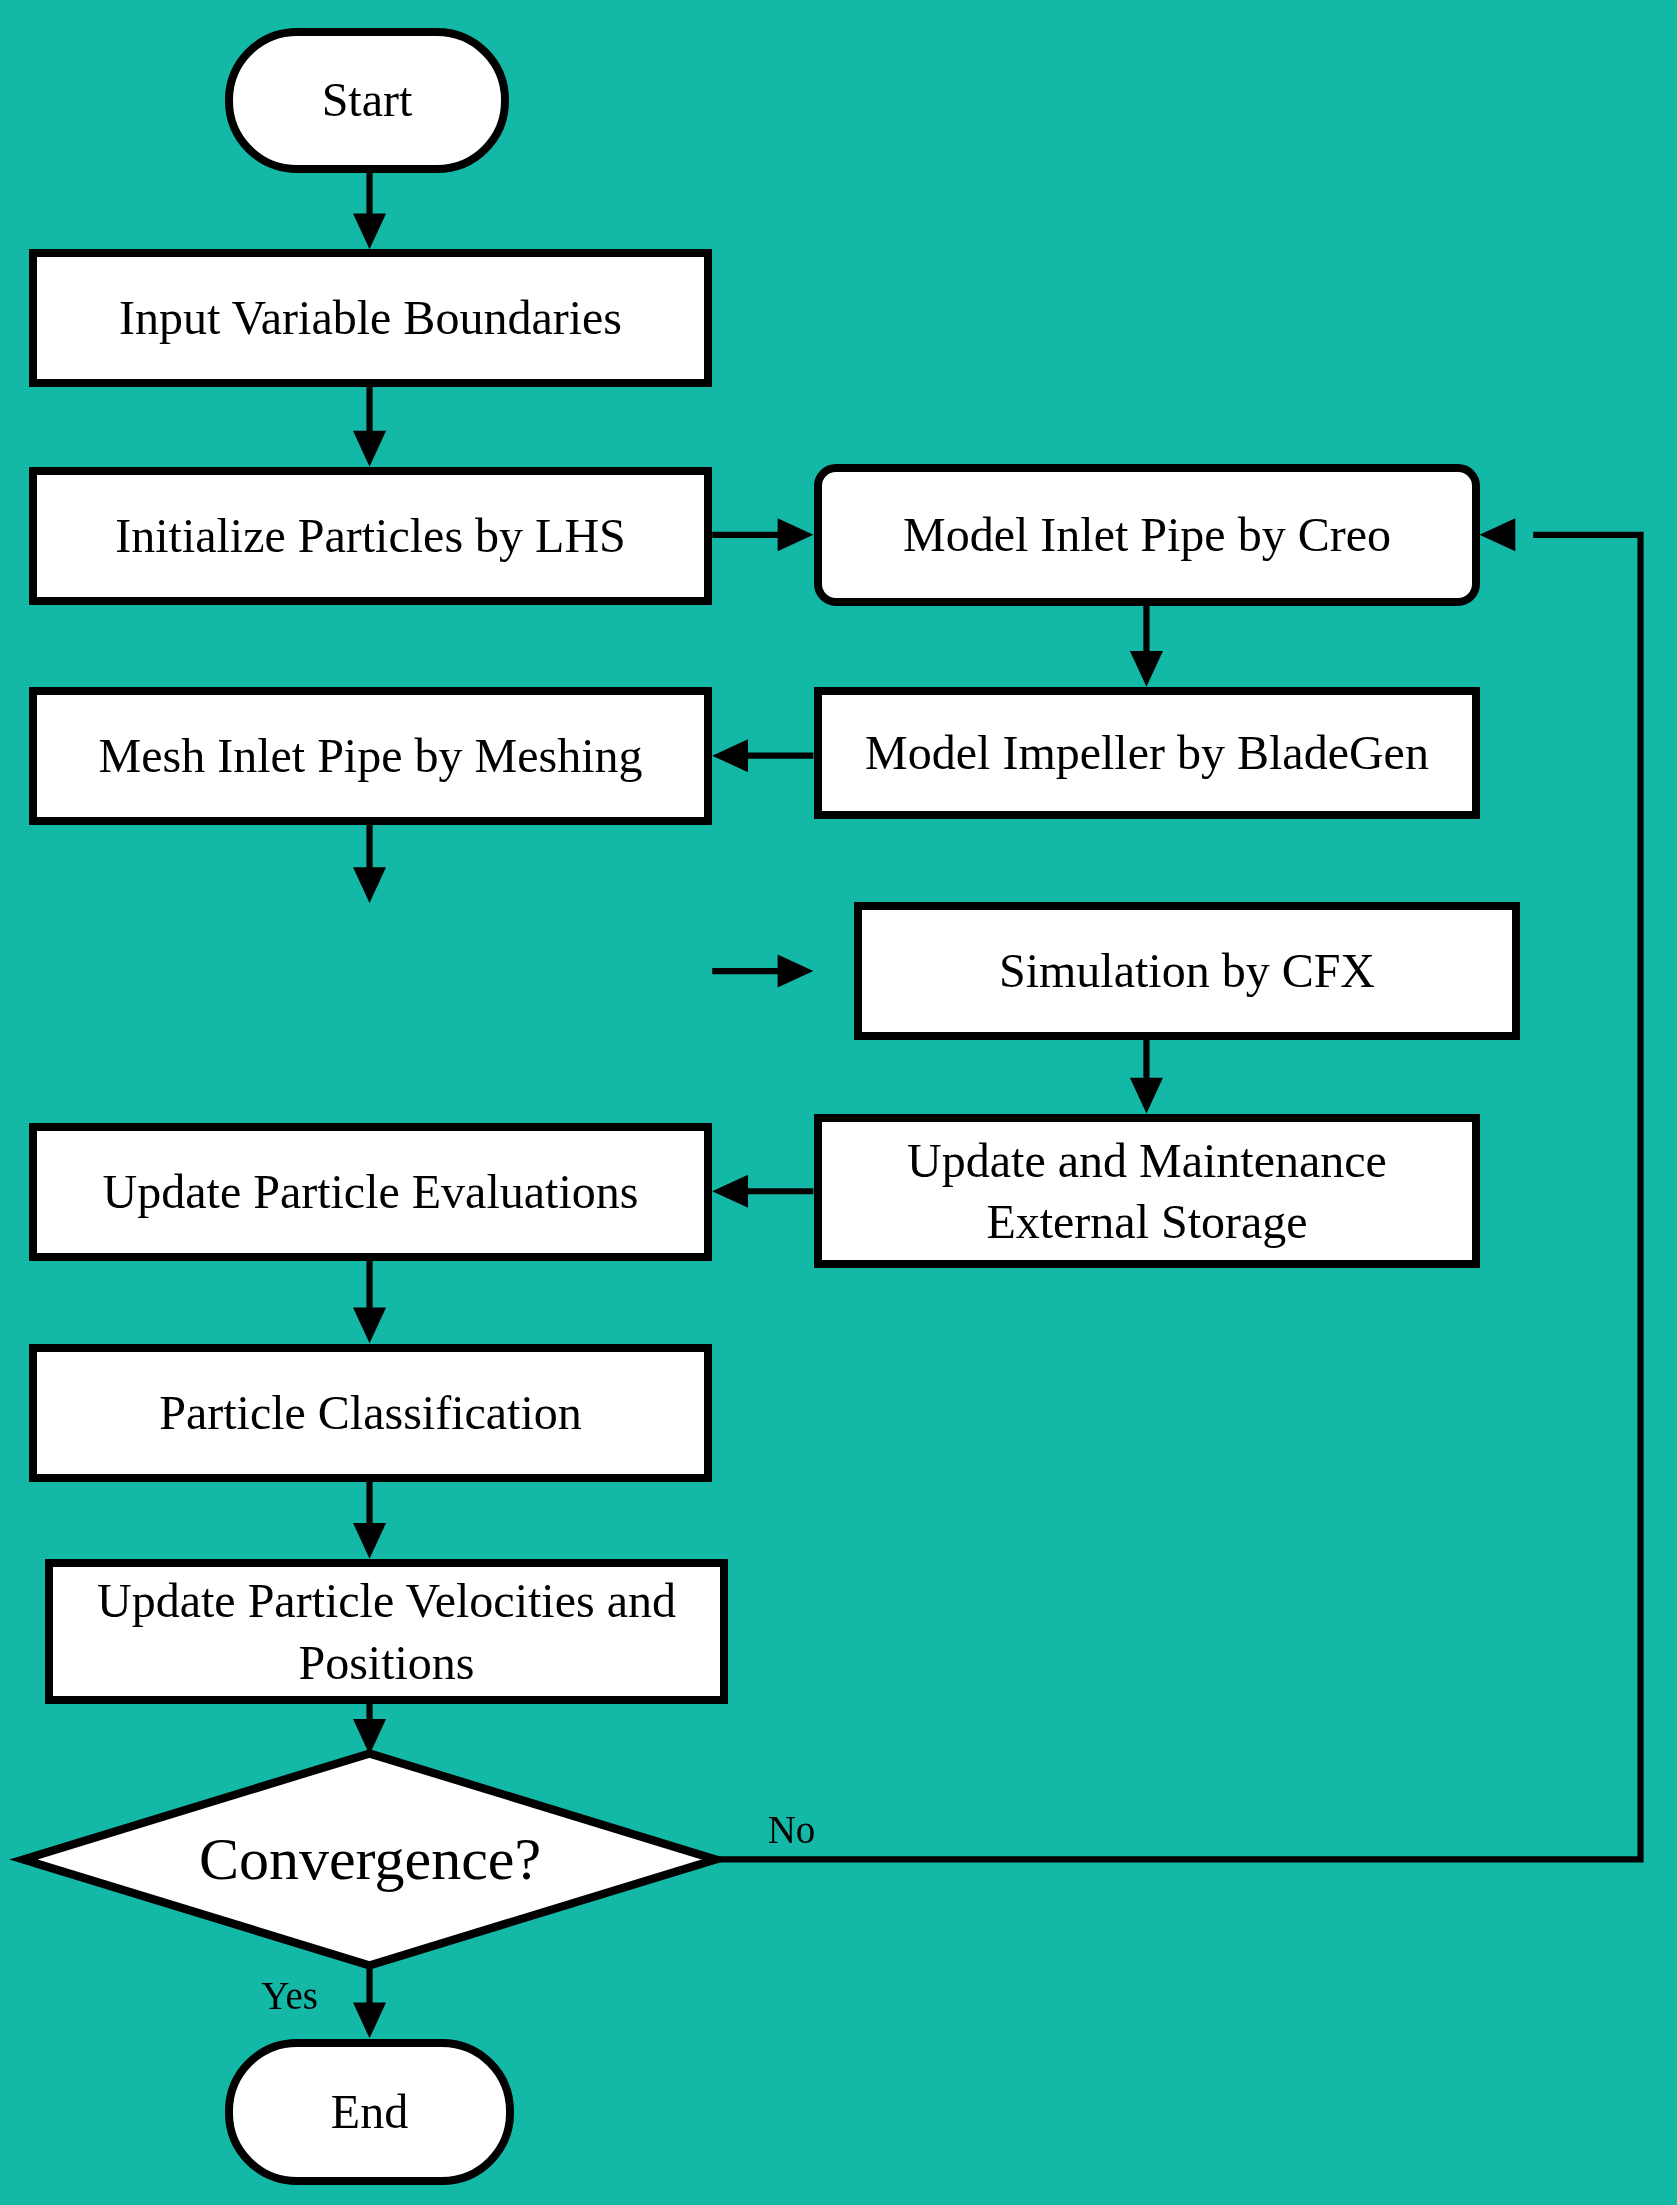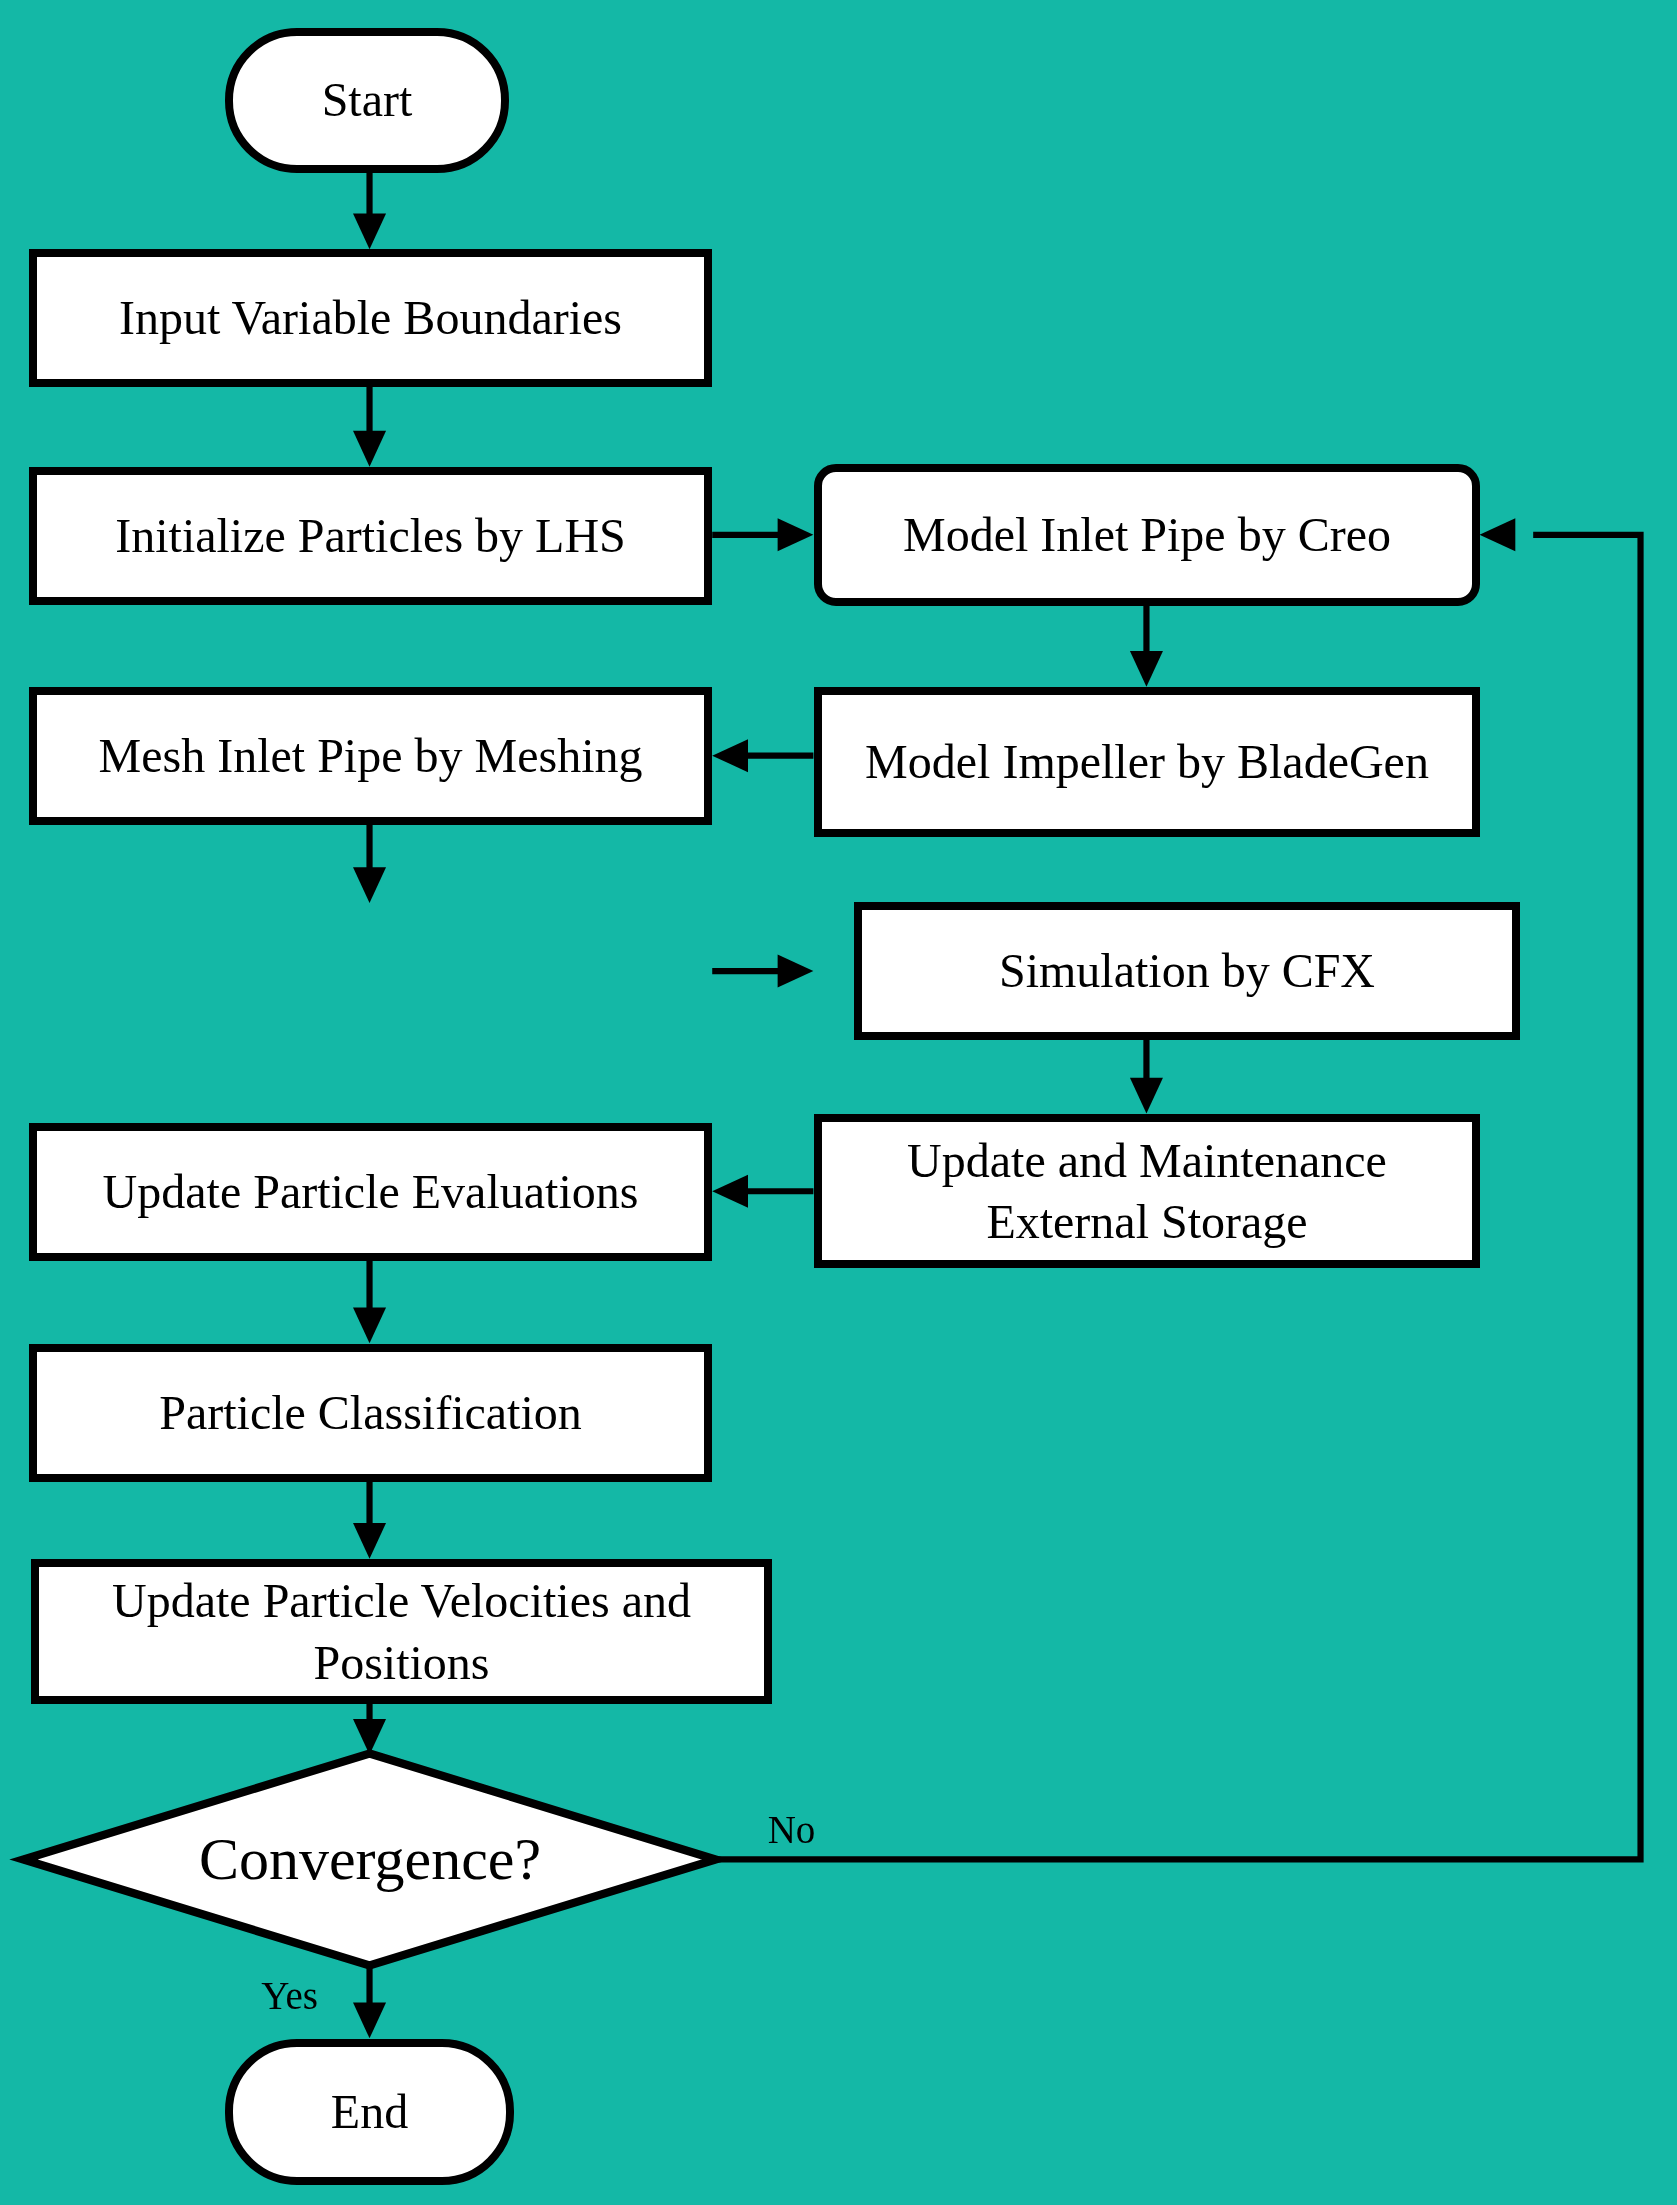--- a/index.html
+++ b/index.html
@@ -144,26 +144,26 @@
 
   <div class="node" style="left:29px; top:467px; width:683px; height:138px;">Initialize Particles by LHS</div>
 
   <div class="node" style="left:29px; top:687px; width:683px; height:138px;">Mesh Inlet Pipe by Meshing</div>
 
 
   <div class="node" style="left:29px; top:1123px; width:683px; height:138px;">Update Particle Evaluations</div>
 
   <div class="node" style="left:29px; top:1344px; width:683px; height:138px;">Particle Classification</div>
 
-  <div class="node" style="left:31px; top:1559px; width:741px; height:145px;">Update Particle Velocities and
+  <div class="node" style="left:45px; top:1559px; width:683px; height:145px;">Update Particle Velocities and
 Positions</div>
 
   <div class="node" style="left:814px; top:464px; width:666px; height:142px;border-radius:22px;">Model Inlet Pipe by Creo</div>
 
-  <div class="node" style="left:814px; top:687px; width:666px; height:150px;">Model Impeller by BladeGen</div>
+  <div class="node" style="left:814px; top:687px; width:666px; height:132px;">Model Impeller by BladeGen</div>
 
   <div class="node" style="left:814px; top:902px; width:666px; height:138px;margin-left:40px;">Simulation by CFX</div>
 
   <div class="node" style="left:814px; top:1114px; width:666px; height:154px;">Update and Maintenance
 External Storage</div>
 
   <div class="decision-label" style="left:129px; top:1825px; width:482px; height:69px;">Convergence?</div>
 
   <div class="edge-label" style="left:740px; top:1807px; width:103px;">No</div>
 

